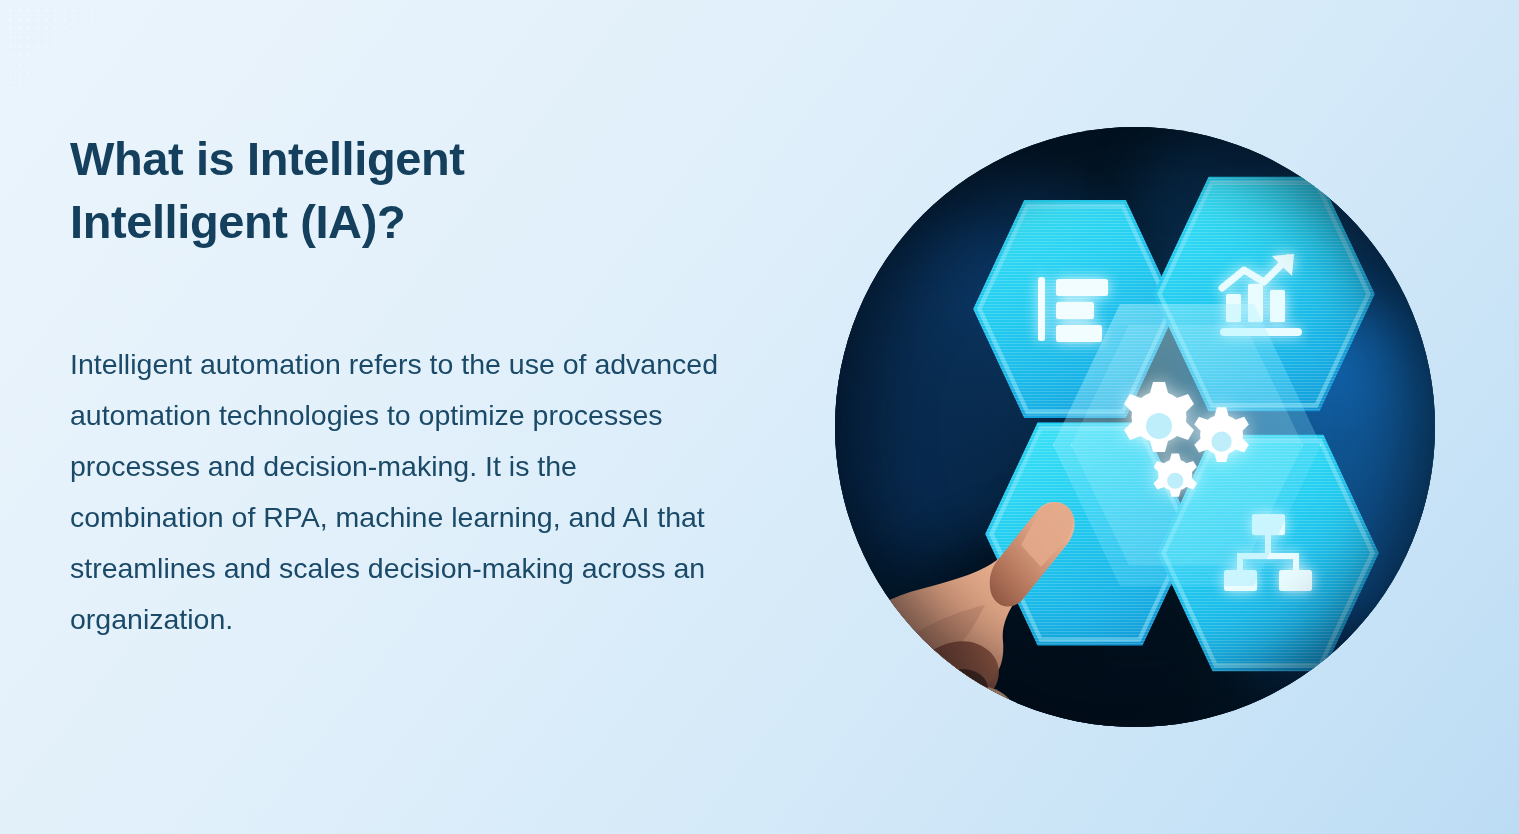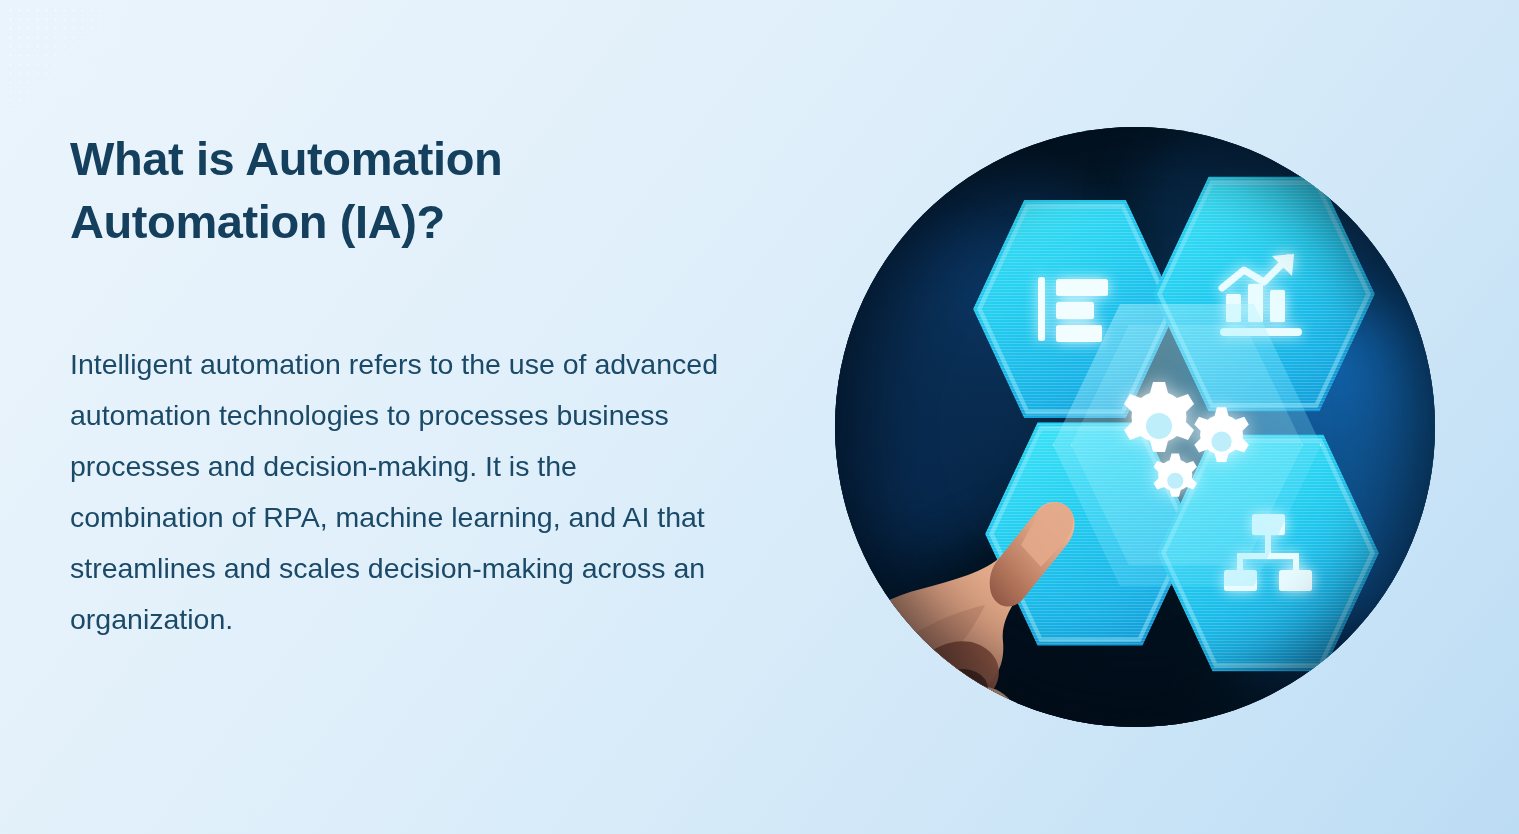--- a/index.html
+++ b/index.html
@@ -224,22 +224,22 @@
   }
 </style>
 </head>
 <body>
 
 <div id="page">
 
   <div id="dot-pattern"></div>
 
   <div id="text-column">
-    <h1 id="page-title">What is Automation Automation (IA)?</h1>
-    <p id="body-paragraph">Intelligent automation refers to the use of advanced automation technologies to processes business processes and decision-making. It is the combination of RPA, machine learning, and AI that streamlines and scales decision-making across an organization.</p>
+    <h1 id="page-title">What is Intelligent Intelligent (IA)?</h1>
+    <p id="body-paragraph">Intelligent automation refers to the use of advanced automation technologies to optimize processes processes and decision-making. It is the combination of RPA, machine learning, and AI that streamlines and scales decision-making across an organization.</p>
   </div>
 
   <div id="image-circle">
 
     <div class="circle-backdrop"></div>
     <div class="backdrop-wisp wisp-a"></div>
     <div class="backdrop-wisp wisp-b"></div>
     <div class="backdrop-wisp wisp-c"></div>
     <div class="backdrop-wisp wisp-d"></div>
 

